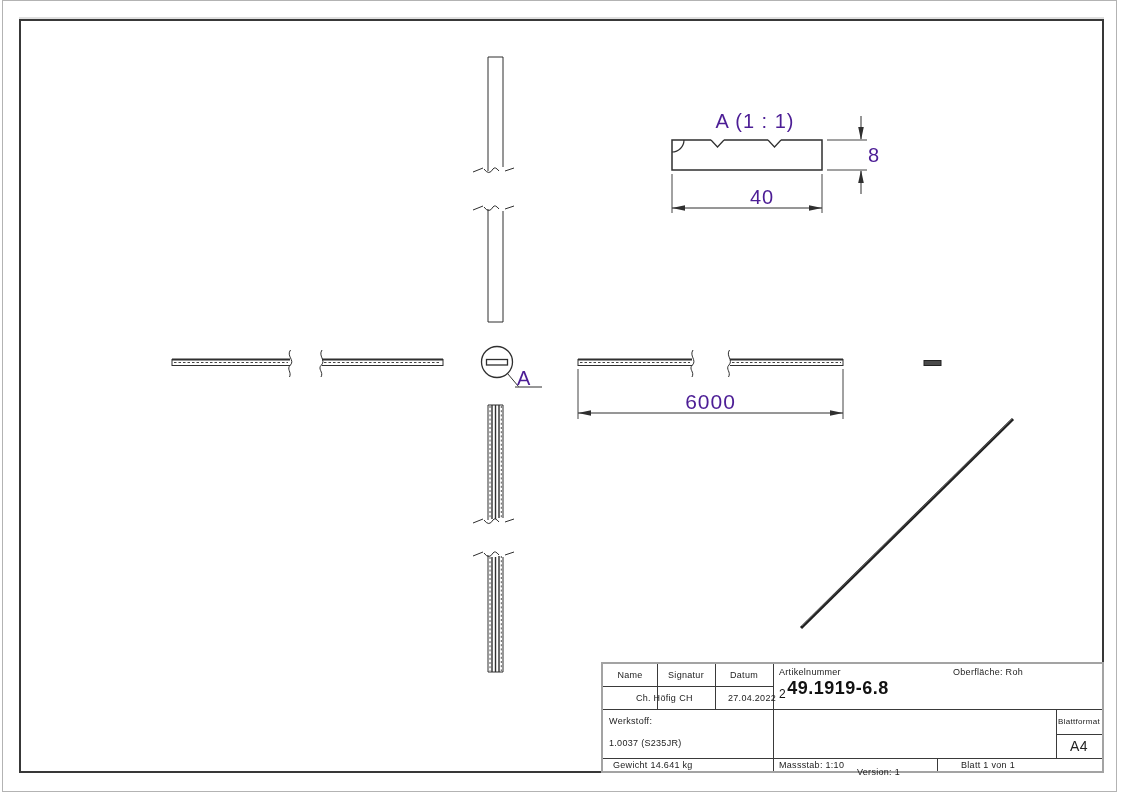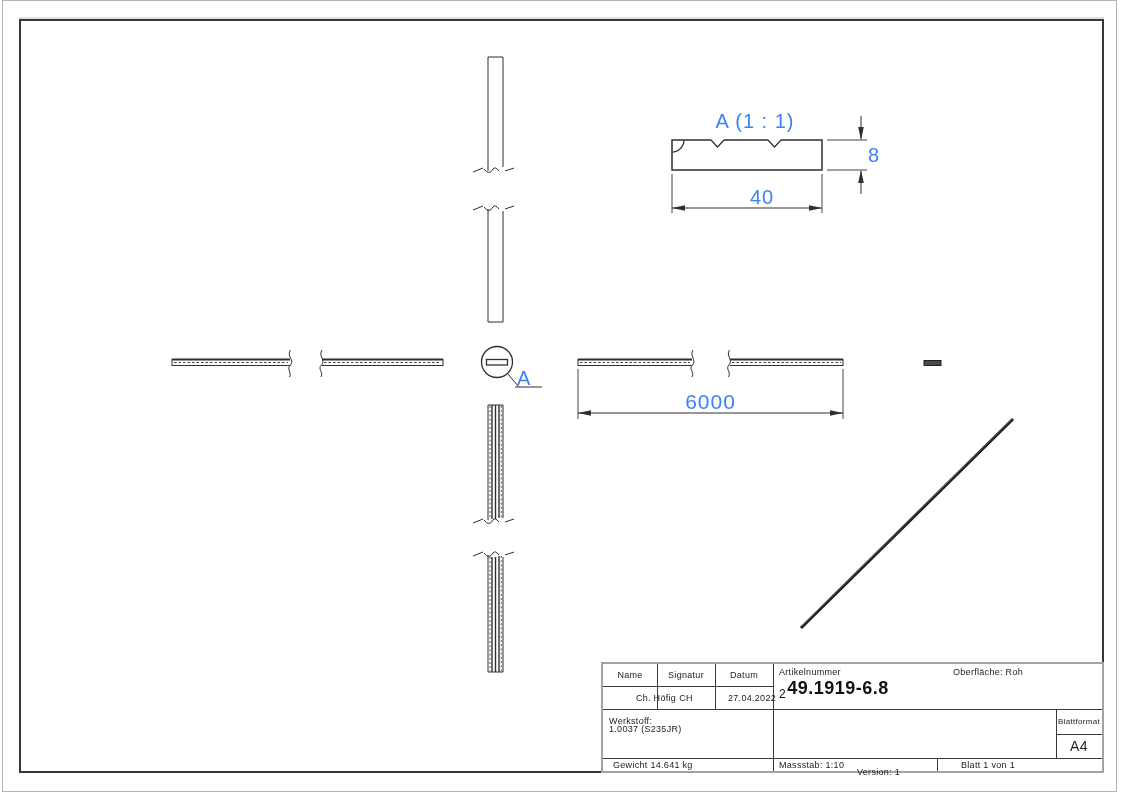--- a/index.html
+++ b/index.html
@@ -4,21 +4,21 @@
 <style>
   html,body{margin:0;padding:0;background:#fff;}
   body{width:1123px;height:794px;position:relative;overflow:hidden;
        font-family:"Liberation Sans", sans-serif;color:#222;}
   .page-border{position:absolute;left:2px;top:0;width:1113px;height:790px;
        border:1px solid #b3b3b3;}
   .drawing-frame{position:absolute;left:19px;top:19px;width:1085px;height:754px;
        border:2px solid #383838;box-sizing:border-box;
        box-shadow:0 -2px 0 rgba(0,0,0,0.12);}
   svg.geom{position:absolute;left:0;top:0;pointer-events:none;}
-  .dimtext{position:absolute;font-size:20px;font-weight:400;color:#3b82f6;
+  .dimtext{position:absolute;font-size:20px;font-weight:400;color:#4c1d95;
        letter-spacing:1px;text-align:center;white-space:nowrap;}
   
   .tblock{position:absolute;left:601px;top:662px;width:503px;height:111px;
        border:2px solid #a3a3a3;box-sizing:border-box;background:#fff;}
   .tb-line{position:absolute;background:#3a3a3a;}
   .tb-cell{position:absolute;display:flex;align-items:center;justify-content:center;
        font-size:9px;letter-spacing:.3px;white-space:nowrap;}
   .tb-left{justify-content:flex-start;padding-left:6px;box-sizing:border-box;}
   .tb-small{font-size:8px;}
   .artnum{position:absolute;left:176px;top:14px;font-size:18px;font-weight:700;
@@ -160,21 +160,21 @@
 
   <div class="tb-cell" style="left:0;top:0;width:54px;height:22px;">Name</div>
   <div class="tb-cell" style="left:54px;top:0;width:58px;height:22px;">Signatur</div>
   <div class="tb-cell" style="left:112px;top:0;width:58px;height:22px;">Datum</div>
 
   <div class="tb-cell" style="left:0;top:22px;width:54px;height:23px;padding-left:26px;">Ch. Höfig</div>
   <div class="tb-cell" style="left:54px;top:22px;width:58px;height:23px;">CH</div>
   <div class="tb-cell" style="left:112px;top:22px;width:58px;height:23px;margin-left:8px;">27.04.2022</div>
 
   <div class="tb-cell tb-left" style="left:0;top:50px;width:170px;height:14px;">Werkstoff:</div>
-  <div class="tb-cell tb-left" style="left:0;top:58px;width:170px;height:14px;">1.0037 (S235JR)</div>
+  <div class="tb-cell tb-left" style="left:0;top:72px;width:170px;height:14px;">1.0037 (S235JR)</div>
 
   <div class="tb-cell tb-left" style="left:0;top:94px;width:170px;height:13px;padding-left:10px;">Gewicht 14.641 kg</div>
 
   <div class="tb-cell tb-left" style="left:170px;top:2px;width:120px;height:12px;">Artikelnummer</div>
   <div class="artnum"><span class="pre">2</span><span>49.1919-6.8</span></div>
   <div class="tb-cell" style="left:330px;top:2px;width:110px;height:12px;">Oberfläche:  Roh</div>
 
   <div class="tb-cell tb-small" style="left:453px;top:45px;width:46px;height:25px;">Blattformat</div>
   <div class="tb-cell a4" style="left:453px;top:70px;width:46px;height:24px;">A4</div>
 

